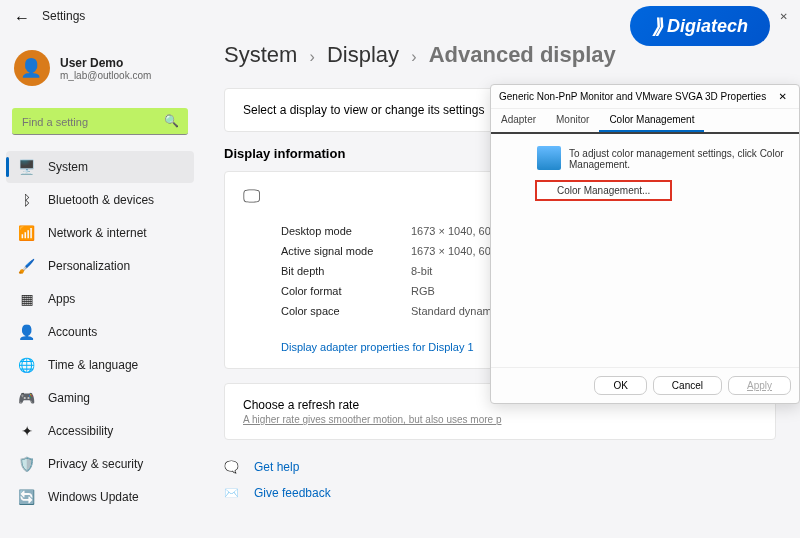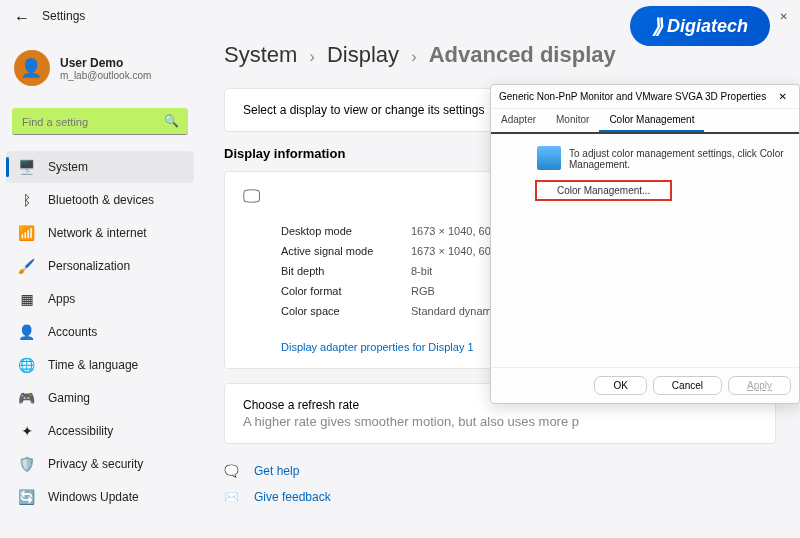--- a/index.html
+++ b/index.html
@@ -45,21 +45,21 @@
 .display-icon { width: 24px; margin-right: 14px; color: #555; font-size: 18px; }
 .display-main .name { font-size: 12px; color: #222; }
 .display-main .sub { font-size: 11px; color: #777; }
 
 .prop-list { padding: 0 18px 14px 56px; }
 .prop-row { display: flex; font-size: 11px; padding: 4px 0; }
 .prop-label { width: 130px; color: #222; }
 .prop-val { color: #555; }
 .link { color: #0067c0; font-size: 11px; cursor: pointer; margin-top: 20px; display: inline-block; }
 
-.refresh-card .desc { font-size: 13px; color: #888; margin-top: 2px; }
+.refresh-card .desc { font-size: 10px; color: #888; margin-top: 2px; text-decoration: underline; }
 
 .help-links { margin-top: 10px; }
 .help-link { display: flex; align-items: center; font-size: 12px; color: #0067c0; padding: 6px 0; cursor: pointer; }
 .help-link .icon { width: 20px; color: #555; margin-right: 10px; }
 
 
 .dialog { position: absolute; top: 84px; left: 490px; width: 310px; height: 320px; background: #fdfdfd; border: 1px solid #ccc; box-shadow: 0 4px 16px rgba(0,0,0,0.15); border-radius: 4px; display: flex; flex-direction: column; }
 .dialog-header { display: flex; align-items: center; padding: 6px 8px; font-size: 10px; border-bottom: 1px solid #eee; }
 .dialog-close { margin-left: auto; cursor: pointer; padding: 0 4px; }
 .dialog-tabs { display: flex; border-bottom: 2px solid #404040; font-size: 10px; }

